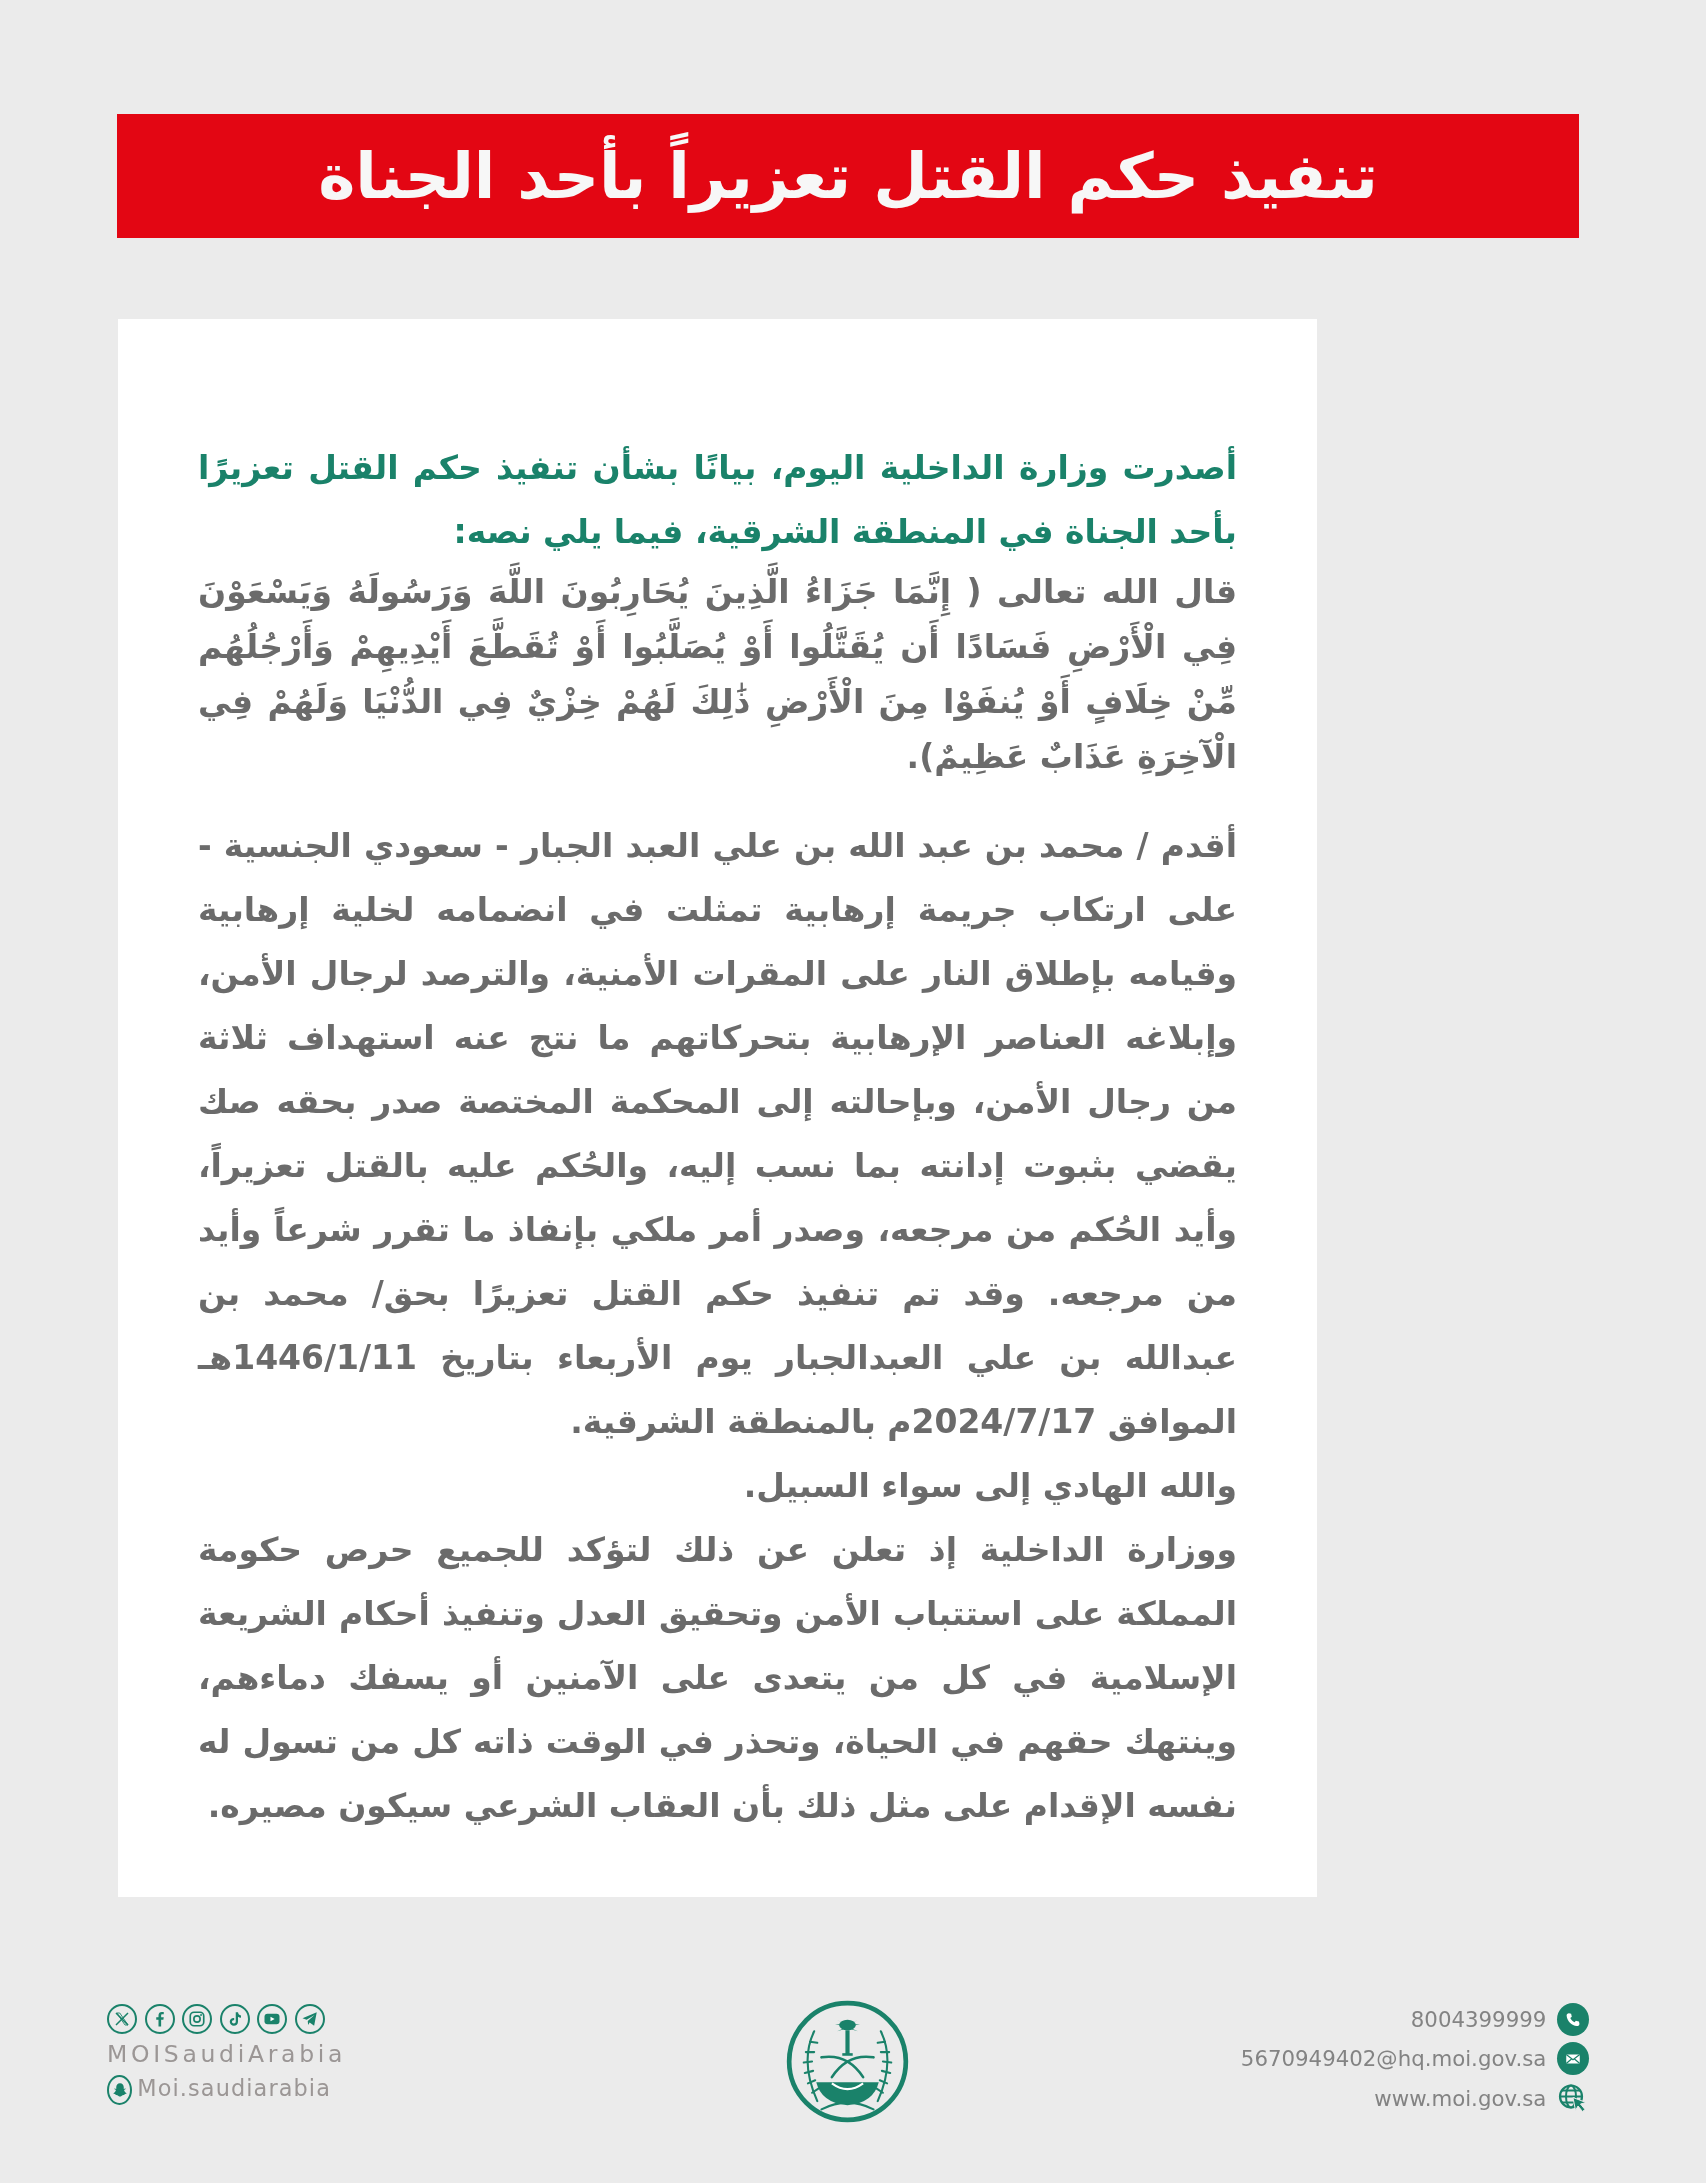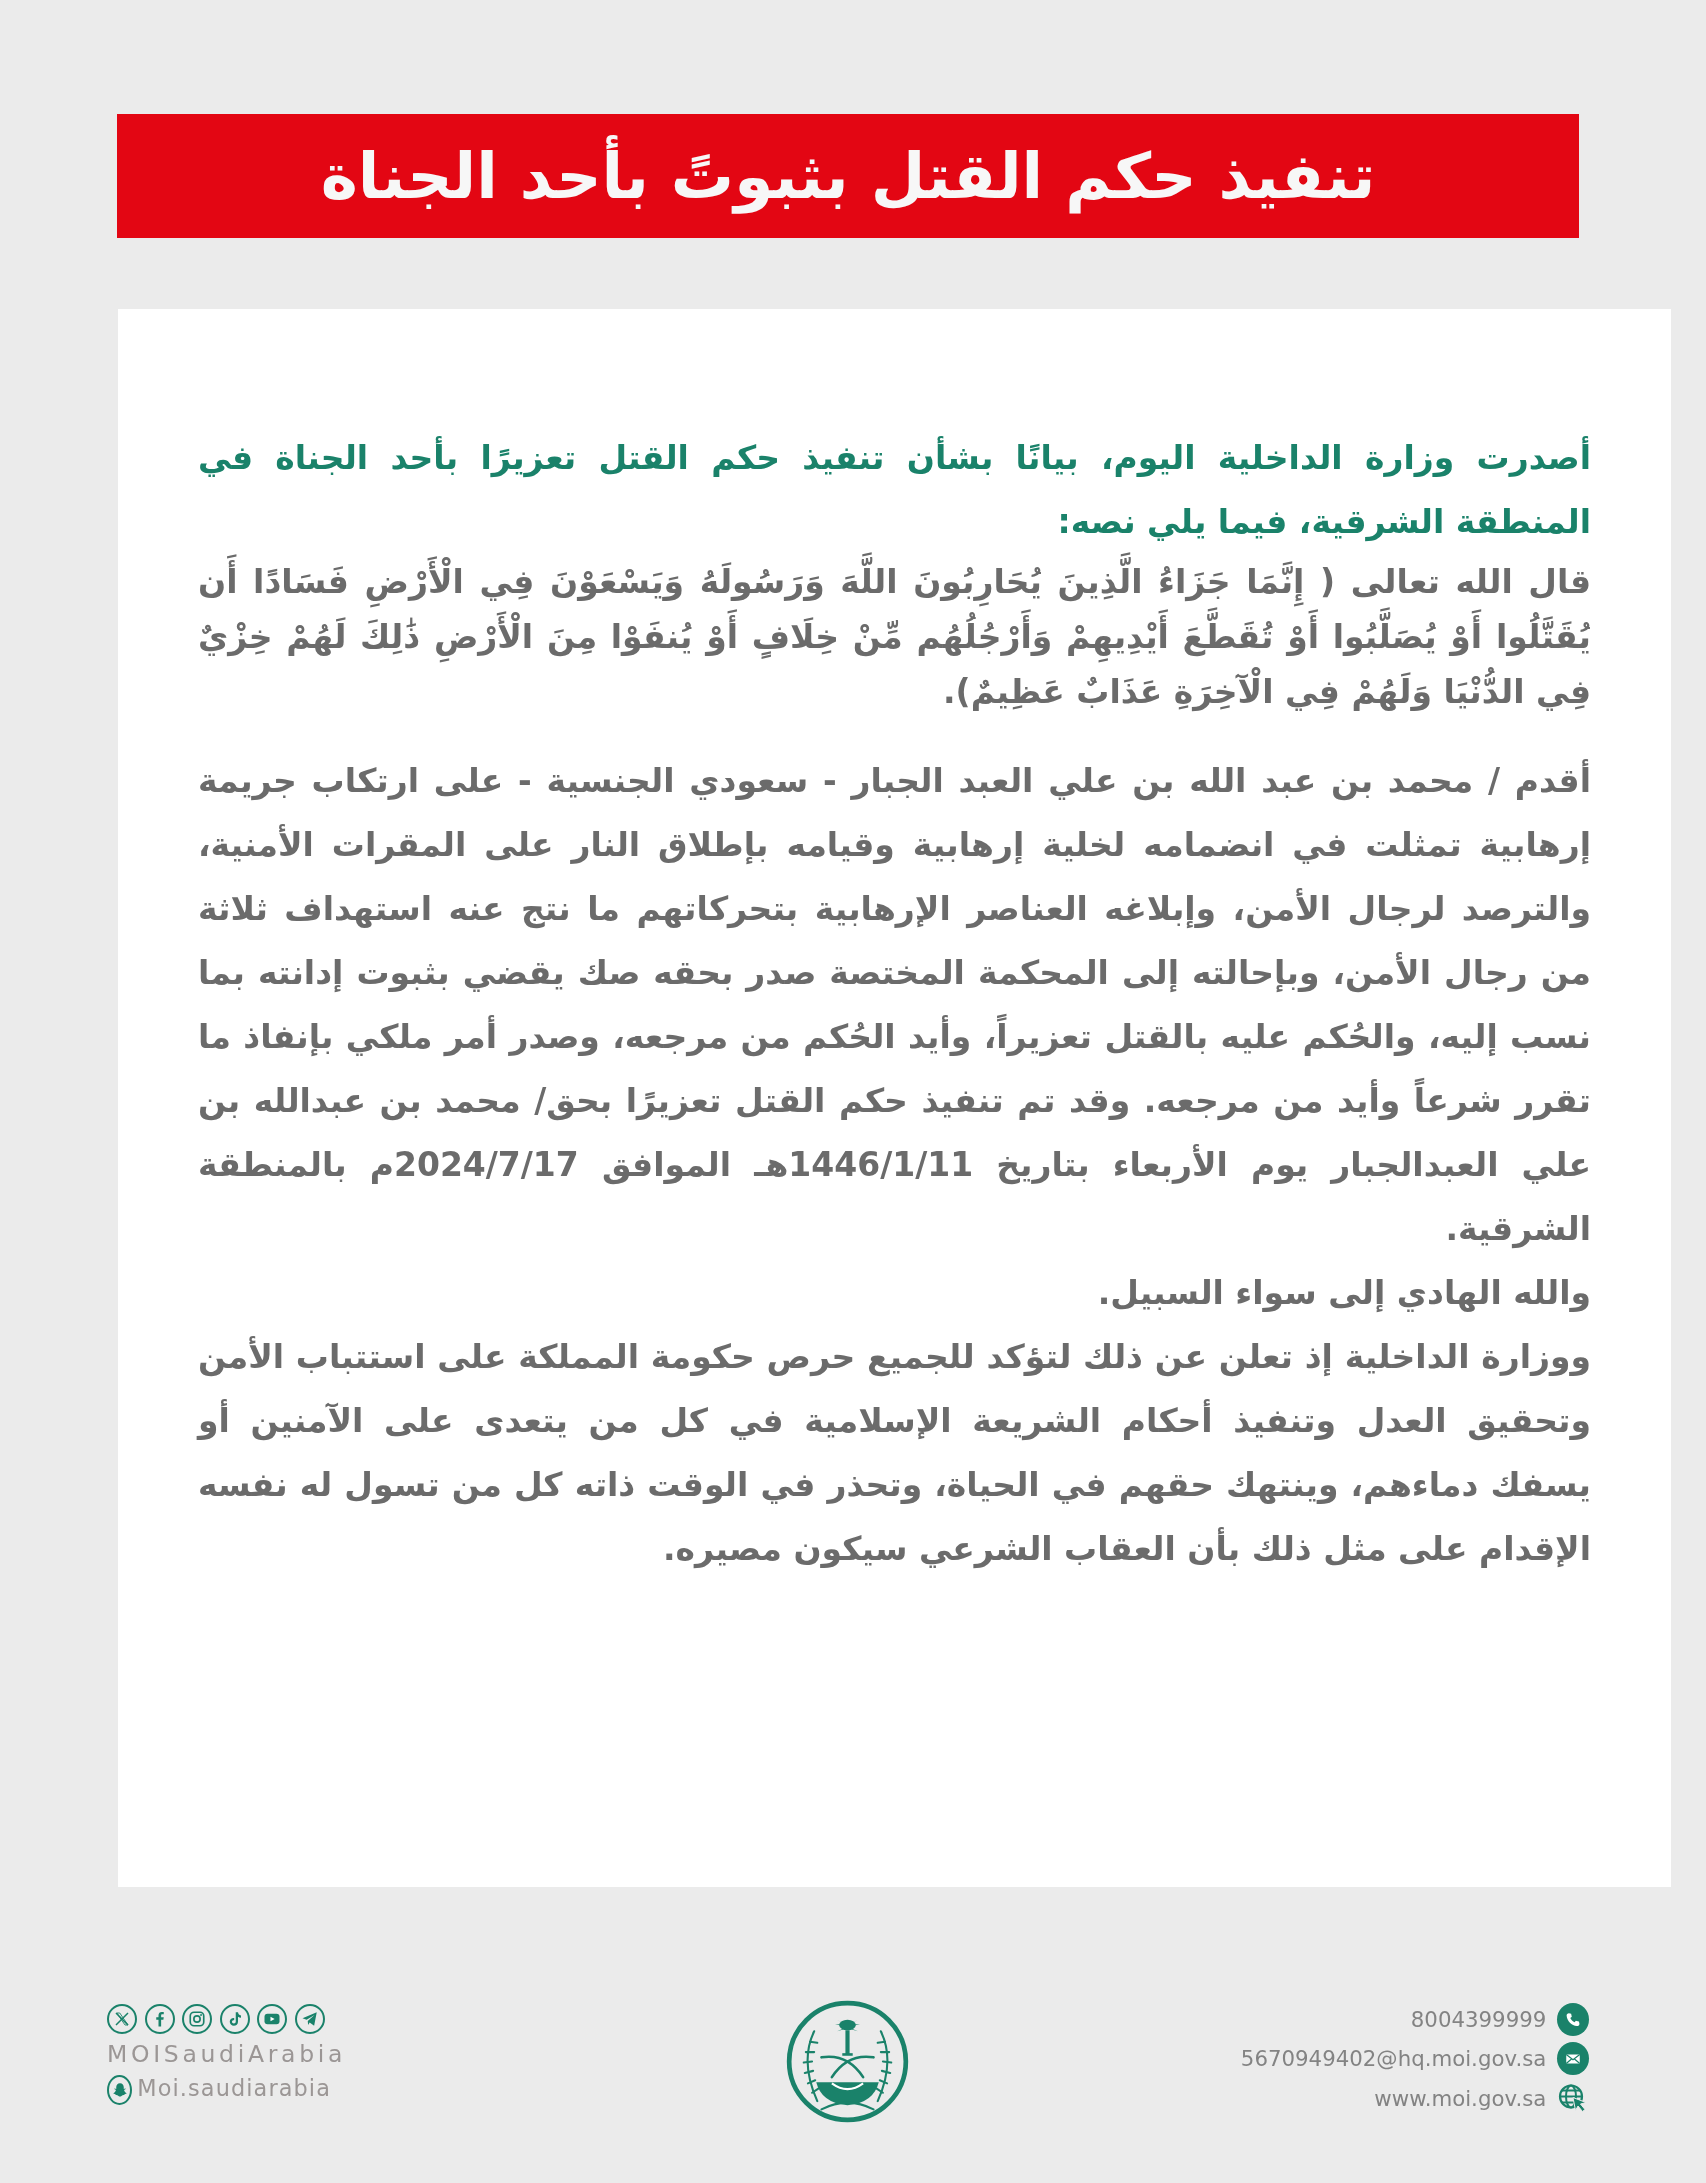--- a/index.html
+++ b/index.html
@@ -25,22 +25,22 @@
       font-weight: bold;
       font-size: 63px;
       direction: rtl;
       letter-spacing: -1.1px;
       line-height: 1;
     }
 
     
     .panel {
       position: absolute;
-      left: 118px; top: 309px;
-      width: 1553px; height: 1578px;
+      left: 118px; top: 319px;
+      width: 1199px; height: 1578px;
       background: #ffffff;
     }
     .content {
       position: absolute;
       left: 80px; right: 80px; top: 117px;
       direction: rtl;
       text-align: justify;
       text-align-last: right;
       font-family: "DejaVu Sans", sans-serif;
       font-weight: bold;
@@ -109,21 +109,21 @@
       display: flex; align-items: center; justify-content: center;
     }
     .contact-ico svg { width: 18px; height: 18px; }
     .contact-ico.plain { background: transparent; }
     .contact-ico.plain svg { width: 33px; height: 33px; }
   </style>
 </head>
 <body>
 
 <header class="banner">
-  <h1>تنفيذ حكم القتل بثبوتً بأحد الجناة</h1>
+  <h1>تنفيذ حكم القتل تعزيراً بأحد الجناة</h1>
 </header>
 
 <main class="panel">
   <article class="content">
     <p class="lead">أصدرت وزارة الداخلية اليوم، بيانًا بشأن تنفيذ حكم القتل تعزيرًا بأحد الجناة في المنطقة الشرقية، فيما يلي نصه:</p>
     <p class="tight">قال الله تعالى ( إِنَّمَا جَزَاءُ الَّذِينَ يُحَارِبُونَ اللَّهَ وَرَسُولَهُ وَيَسْعَوْنَ فِي الْأَرْضِ فَسَادًا أَن يُقَتَّلُوا أَوْ يُصَلَّبُوا أَوْ تُقَطَّعَ أَيْدِيهِمْ وَأَرْجُلُهُم مِّنْ خِلَافٍ أَوْ يُنفَوْا مِنَ الْأَرْضِ ذَٰلِكَ لَهُمْ خِزْيٌ فِي الدُّنْيَا وَلَهُمْ فِي الْآخِرَةِ عَذَابٌ عَظِيمٌ).</p>
     <p class="gap">أقدم / محمد بن عبد الله بن علي العبد الجبار - سعودي الجنسية - على ارتكاب جريمة إرهابية تمثلت في انضمامه لخلية إرهابية وقيامه بإطلاق النار على المقرات الأمنية، والترصد لرجال الأمن، وإبلاغه العناصر الإرهابية بتحركاتهم ما نتج عنه استهداف ثلاثة من رجال الأمن، وبإحالته إلى المحكمة المختصة صدر بحقه صك يقضي بثبوت إدانته بما نسب إليه، والحُكم عليه بالقتل تعزيراً، وأيد الحُكم من مرجعه، وصدر أمر ملكي بإنفاذ ما تقرر شرعاً وأيد من مرجعه. وقد تم تنفيذ حكم القتل تعزيرًا بحق/ محمد بن عبدالله بن علي العبدالجبار يوم الأربعاء بتاريخ 1446/1/11هـ الموافق 2024/7/17م بالمنطقة الشرقية.</p>
     <p>والله الهادي إلى سواء السبيل.</p>
     <p>ووزارة الداخلية إذ تعلن عن ذلك لتؤكد للجميع حرص حكومة المملكة على استتباب الأمن وتحقيق العدل وتنفيذ أحكام الشريعة الإسلامية في كل من يتعدى على الآمنين أو يسفك دماءهم، وينتهك حقهم في الحياة، وتحذر في الوقت ذاته كل من تسول له نفسه الإقدام على مثل ذلك بأن العقاب الشرعي سيكون مصيره.</p>
   </article>

